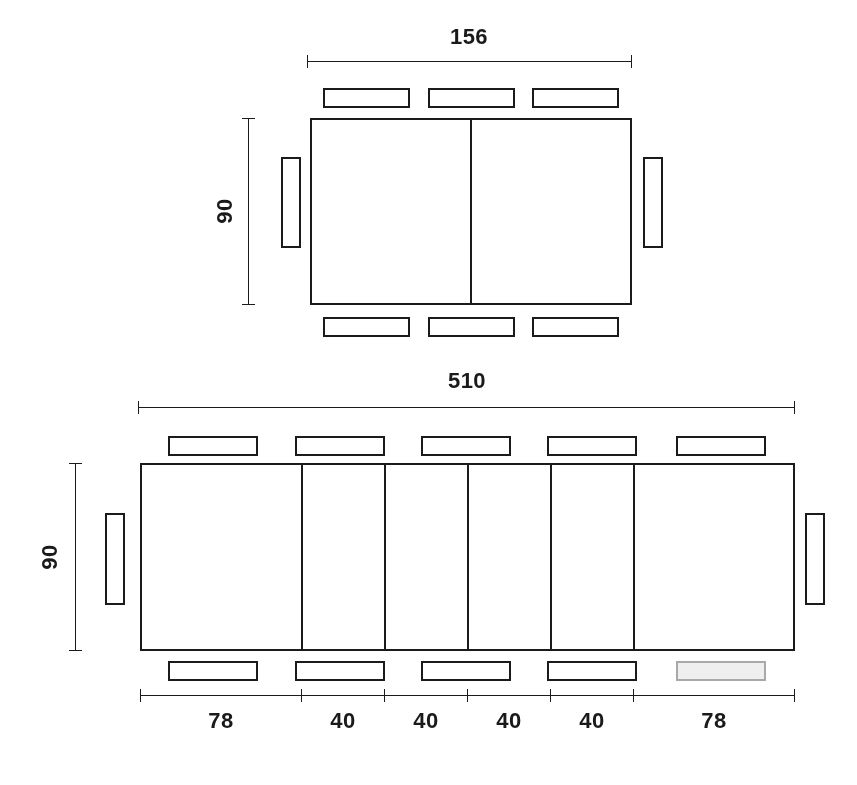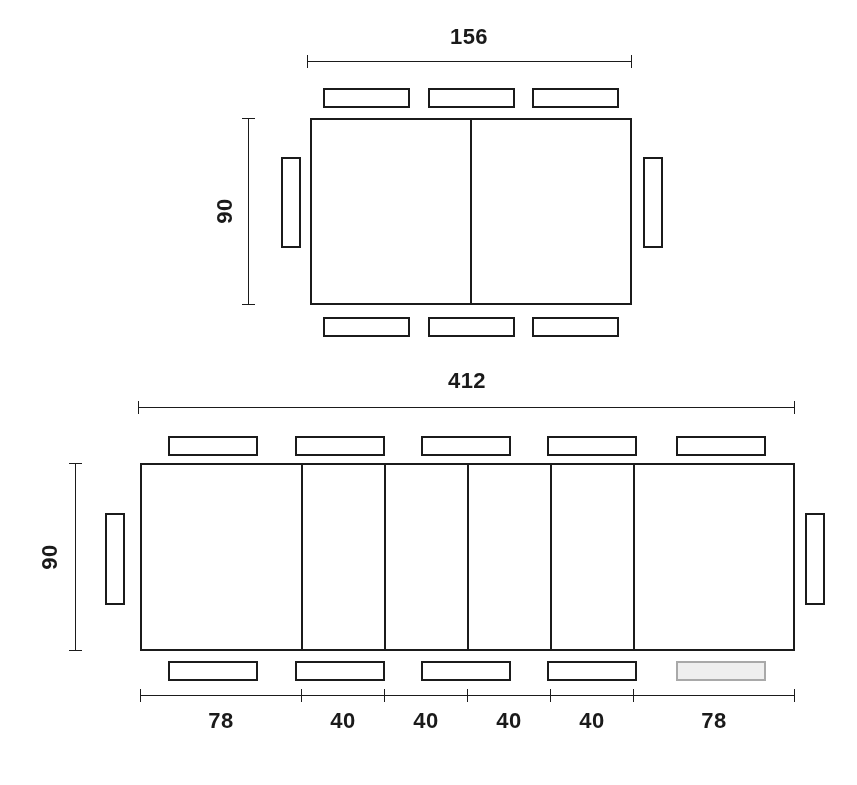--- a/index.html
+++ b/index.html
@@ -84,21 +84,21 @@
     </div>
     <div class="dlabel rot" style="left:185px;top:198px;width:80px;">90</div>
 
     <div class="rect" style="left:323px;top:317px;width:87px;height:20px;"></div>
     <div class="rect" style="left:428px;top:317px;width:87px;height:20px;"></div>
     <div class="rect" style="left:532px;top:317px;width:87px;height:20px;"></div>
   </div>
 
   <div>
 
-    <div class="dlabel" style="left:427px;top:368px;width:80px;">412</div>
+    <div class="dlabel" style="left:427px;top:368px;width:80px;">510</div>
     <div class="dim-h" style="left:138px;top:401px;width:657px;">
       <div class="bar"></div>
       <div class="tick t-left"></div>
       <div class="tick t-right"></div>
     </div>
 
     <div class="rect" style="left:168px;top:436px;width:90px;height:20px;"></div>
     <div class="rect" style="left:295px;top:436px;width:90px;height:20px;"></div>
     <div class="rect" style="left:421px;top:436px;width:90px;height:20px;"></div>
     <div class="rect" style="left:547px;top:436px;width:90px;height:20px;"></div>

